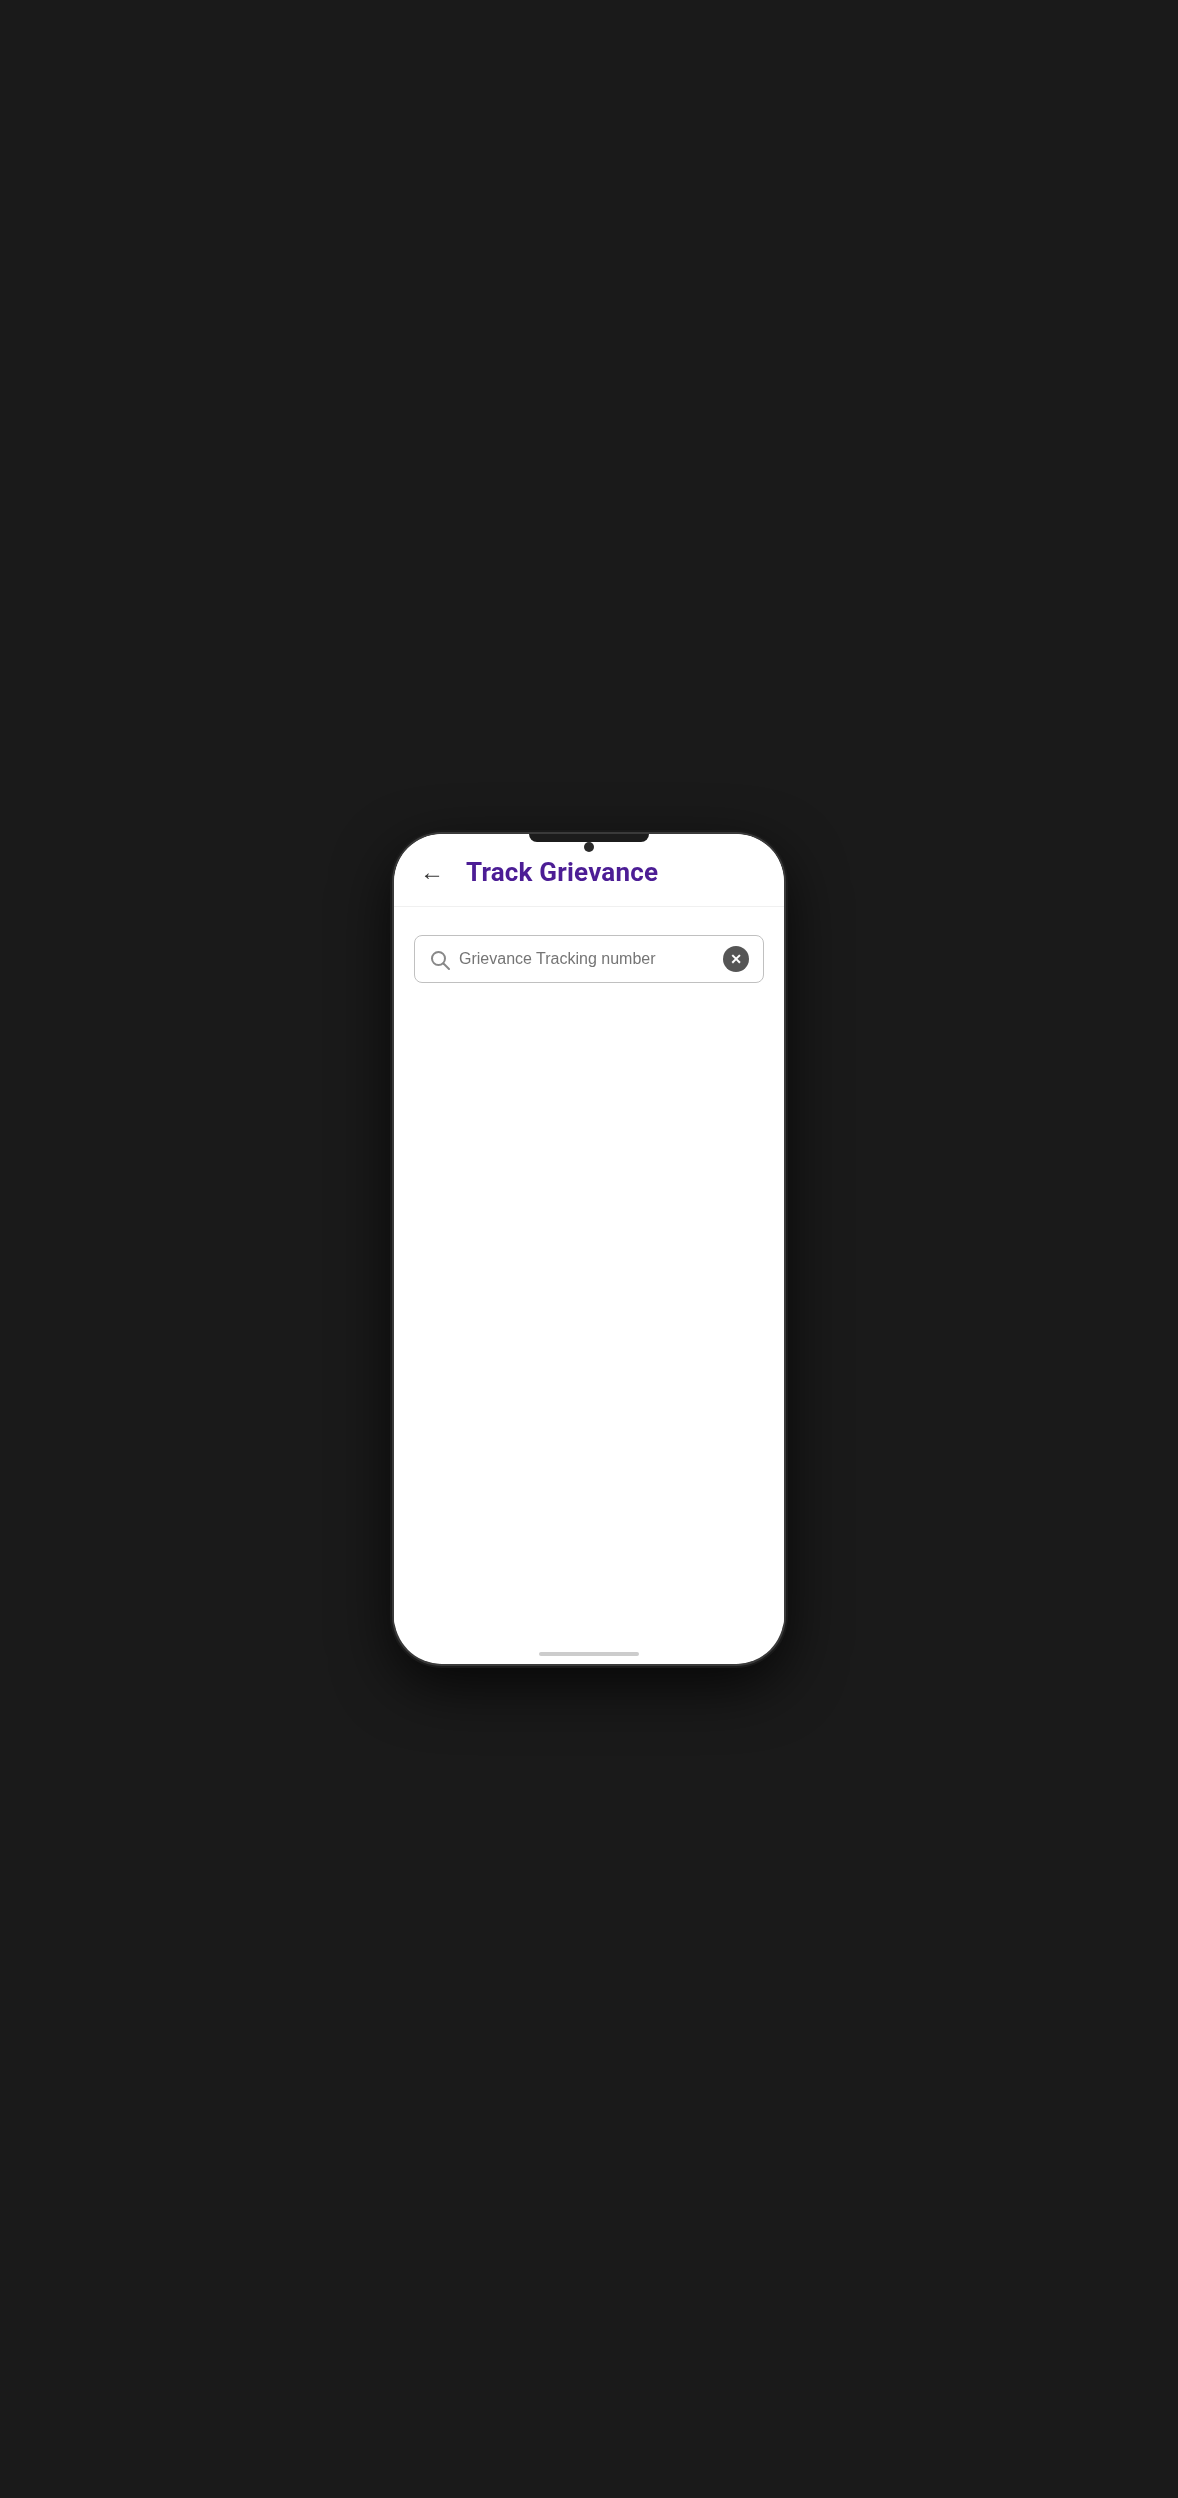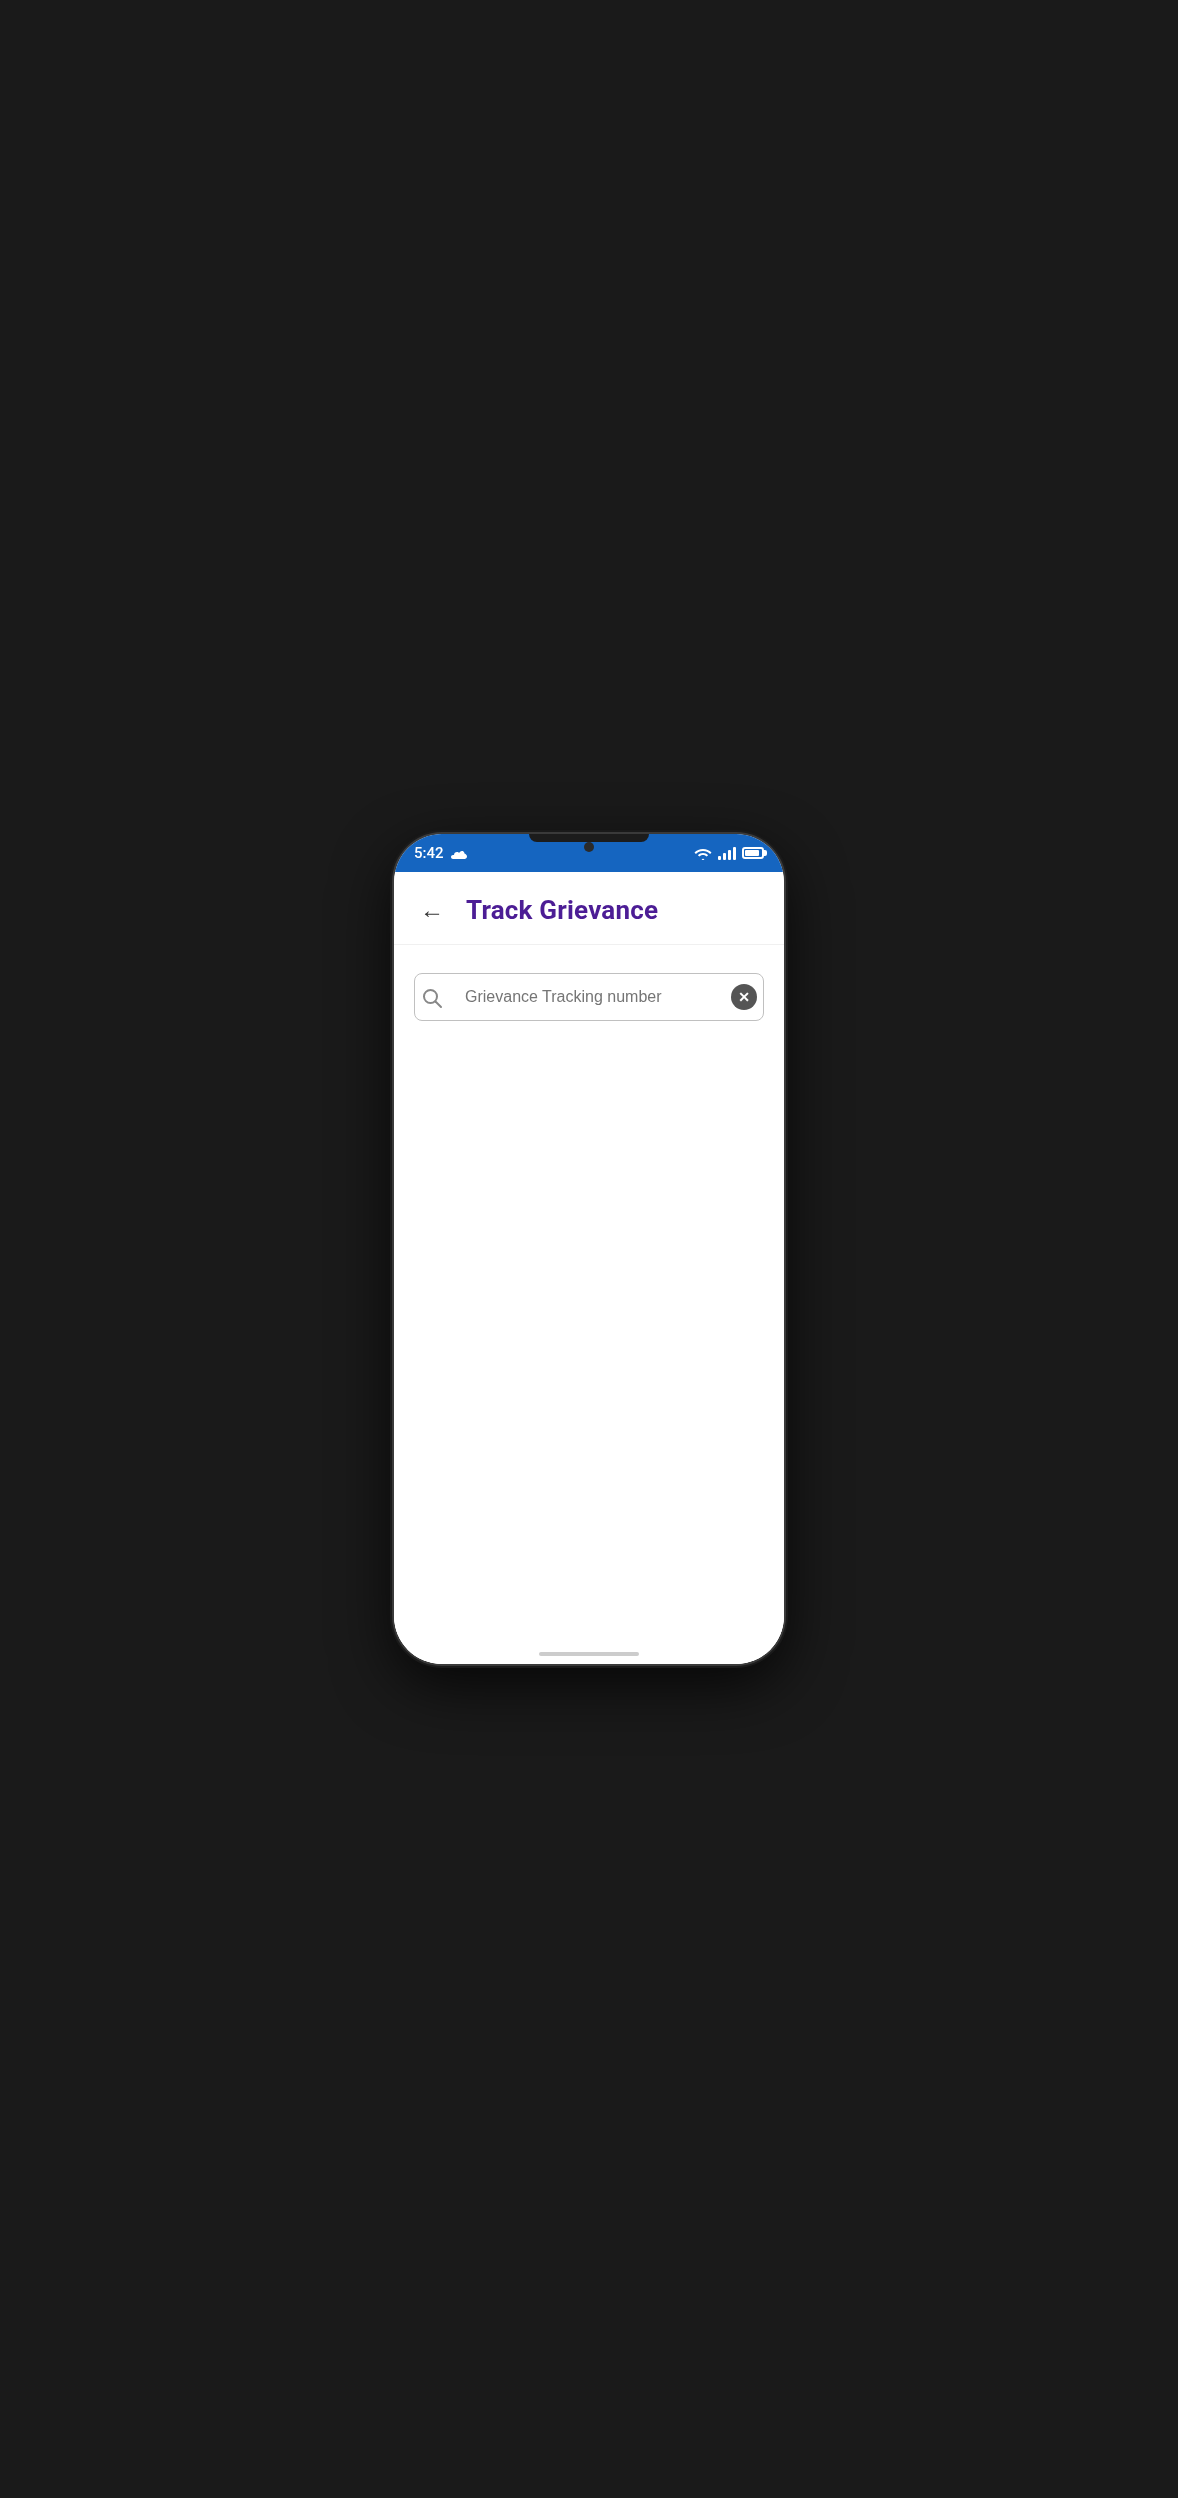--- a/index.html
+++ b/index.html
@@ -209,22 +209,22 @@
     
     .search-area {
       padding: 28px 20px 16px;
     }
 
     .search-input-wrapper {
       display: flex;
       align-items: center;
       border: 1.5px solid #c0c0c0;
       border-radius: 8px;
-      padding: 10px 6px;
-      gap: 22px;
+      padding: 10px 14px;
+      gap: 8px;
       background: #fff;
     }
 
     .search-icon {
       color: #888;
       font-size: 20px;
       flex-shrink: 0;
     }
 
     .search-input {
@@ -299,51 +299,20 @@
 </head>
 <body>
 
 <div class="phone-frame">
   <div class="phone-inner">
 
     <div class="notch-area">
       <div class="camera-dot"></div>
     </div>
 
-    <div class="status-bar">
-      <div class="status-bar-time">
-        <span>5:42</span>
-        <span class="cloud-icon">
-          <svg width="18" height="12" viewBox="0 0 18 12" fill="white">
-            <path d="M14.5 5.5C14.5 5.5 14.3 3 12 3C10.5 3 9.5 4 9.2 5.1C8.8 4.4 8 4 7 4C5.3 4 4 5.3 4 7C4 7 3 7 3 7C1.9 7 1 7.9 1 9S1.9 11 3 11H14.5C15.9 11 17 9.9 17 8.5S15.9 6 14.5 5.5Z"></path>
-          </svg>
-        </span>
-      </div>
-      <div class="status-bar-icons">
-
-        <span>
-          <svg width="18" height="14" viewBox="0 0 18 14" fill="white">
-            <path d="M9 11.5L10.5 13H7.5L9 11.5Z"></path>
-            <path d="M9 8C10.5 8 11.8 8.6 12.7 9.6L14.1 8.2C12.8 6.8 11 6 9 6S5.2 6.8 3.9 8.2L5.3 9.6C6.2 8.6 7.5 8 9 8Z"></path>
-            <path d="M9 4C11.8 4 14.3 5.1 16.1 6.9L17.5 5.5C15.4 3.3 12.4 2 9 2S2.6 3.3 0.5 5.5L1.9 6.9C3.7 5.1 6.2 4 9 4Z"></path>
-          </svg>
-        </span>
-
-        <span class="signal-icon">
-          <div class="signal-bar" style="height:4px"></div>
-          <div class="signal-bar" style="height:7px"></div>
-          <div class="signal-bar" style="height:10px"></div>
-          <div class="signal-bar" style="height:13px"></div>
-        </span>
-
-        <span class="battery-icon">
-          <div class="battery-fill"></div>
-        </span>
-      </div>
-    </div>
 
     <div class="app-content">
 
       <div class="app-header">
         <div class="back-button">
           <span class="back-arrow">←</span>
         </div>
         <span class="page-title">Track Grievance</span>
       </div>
 

